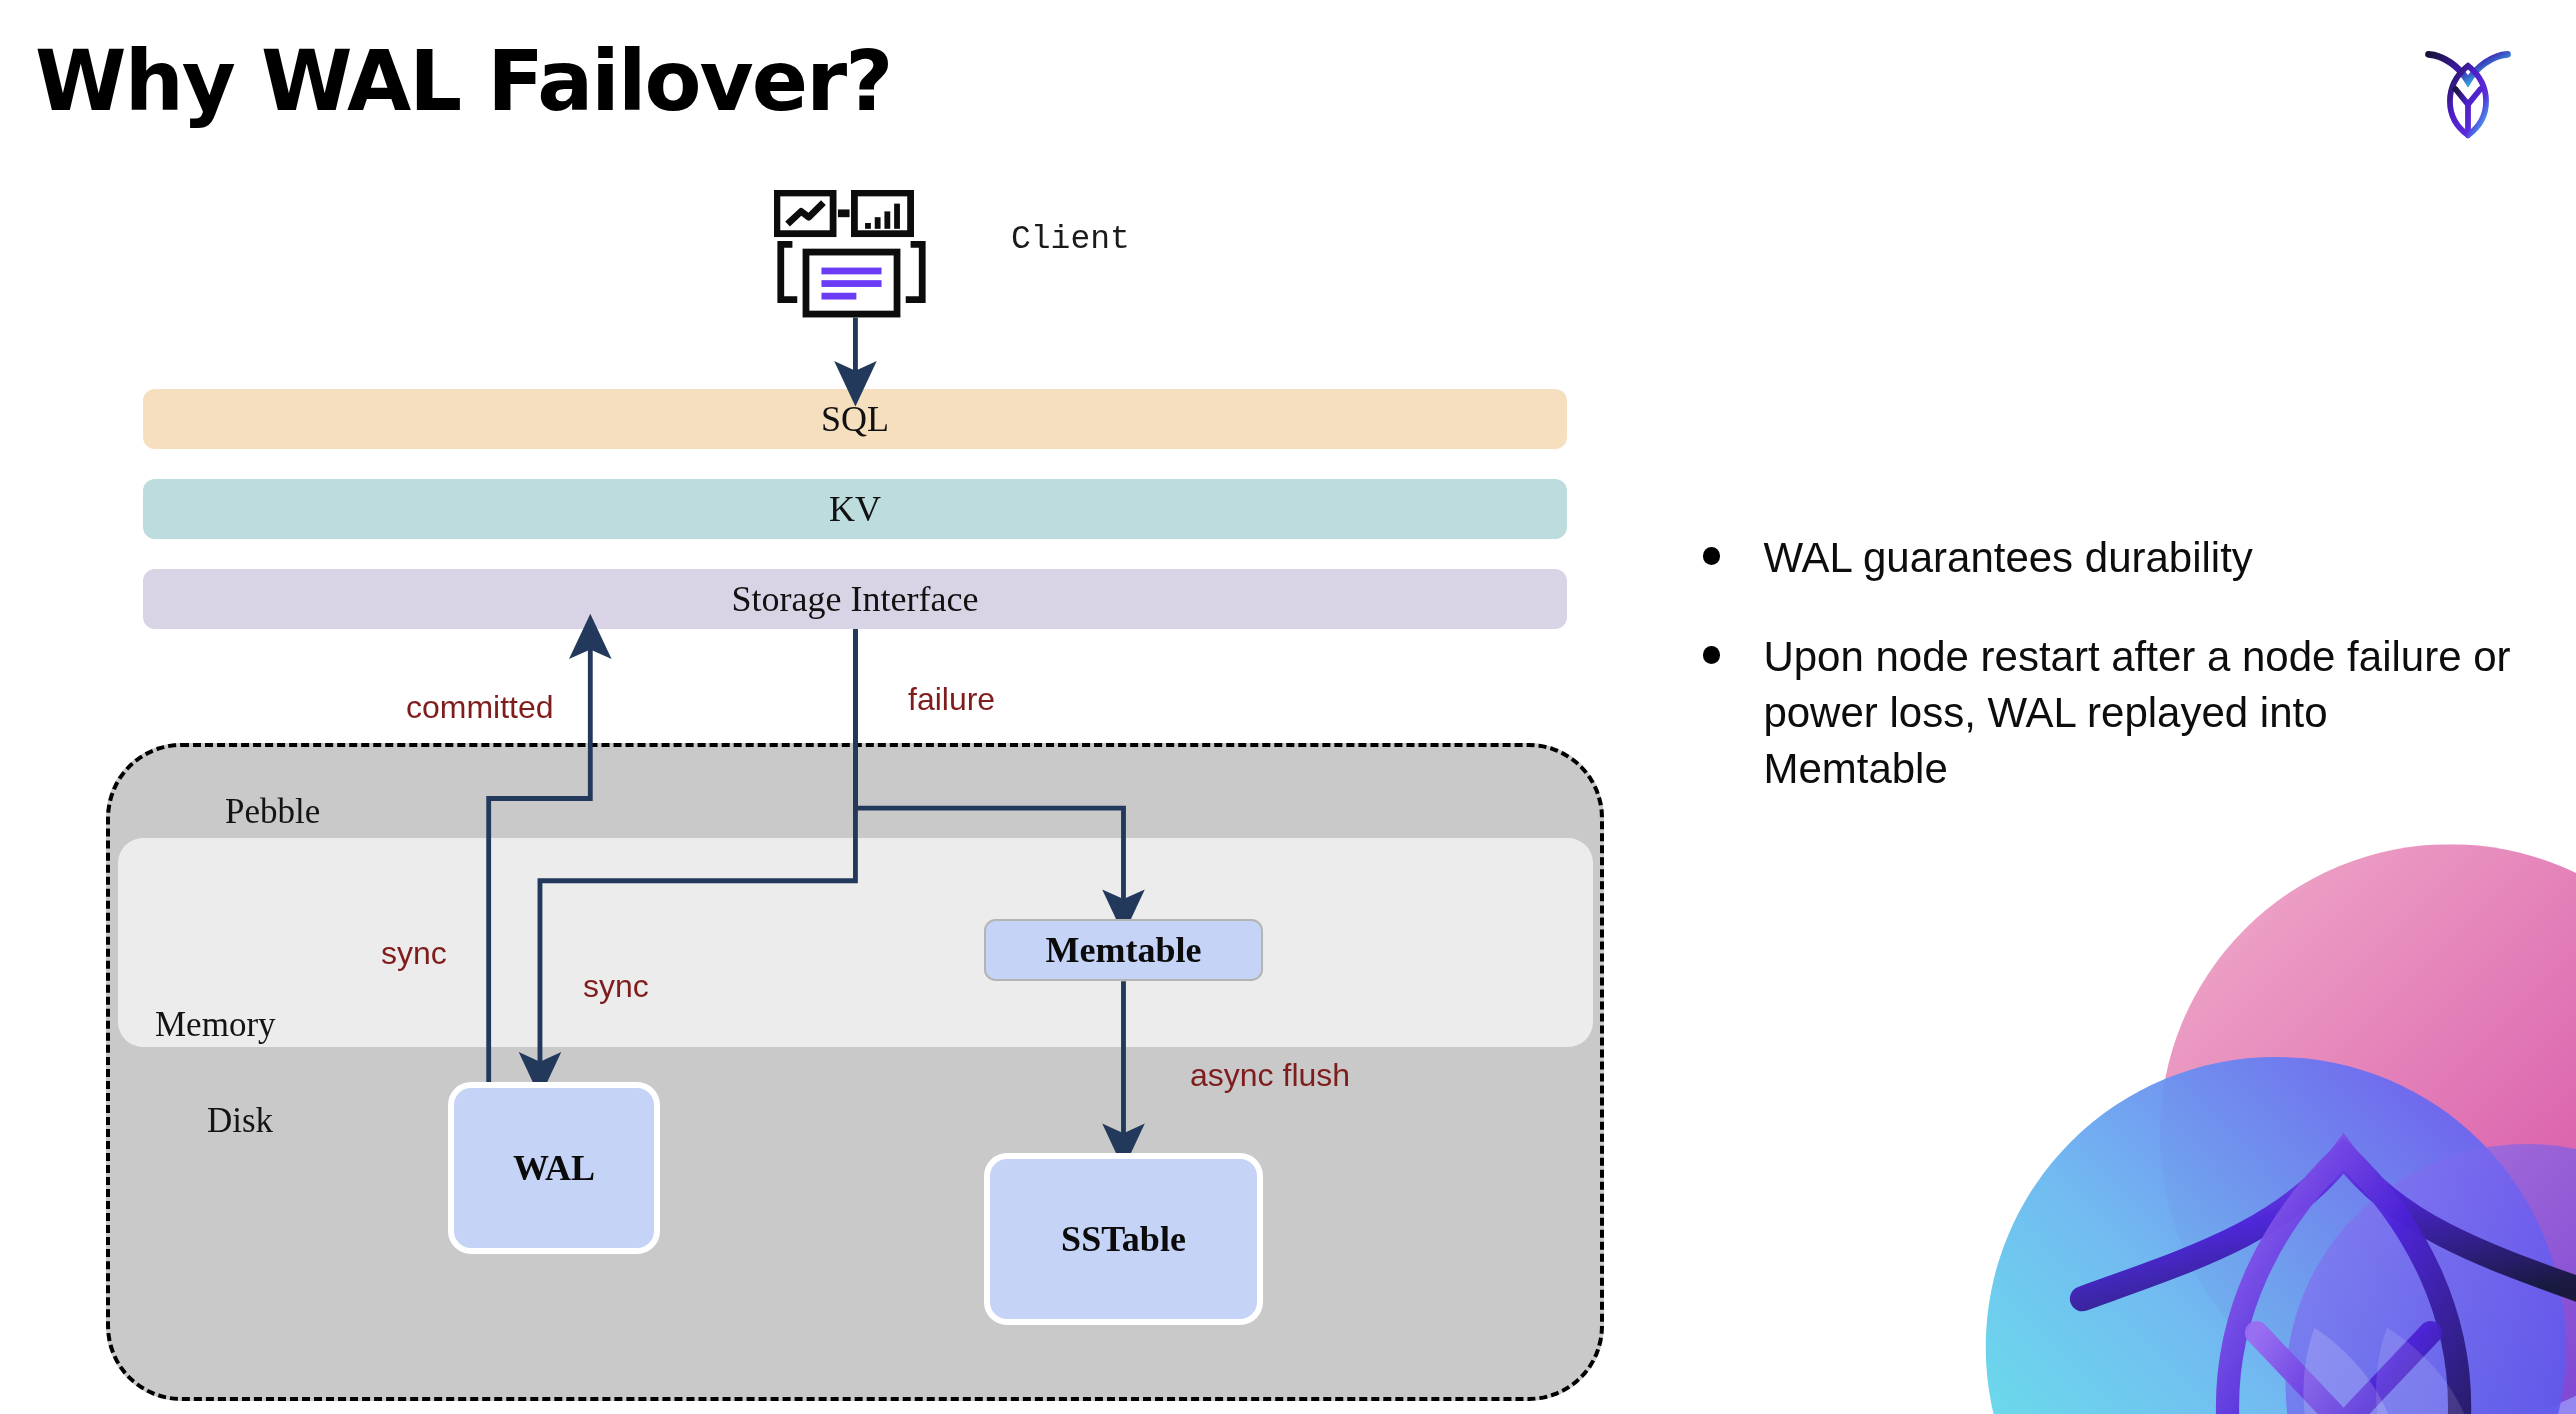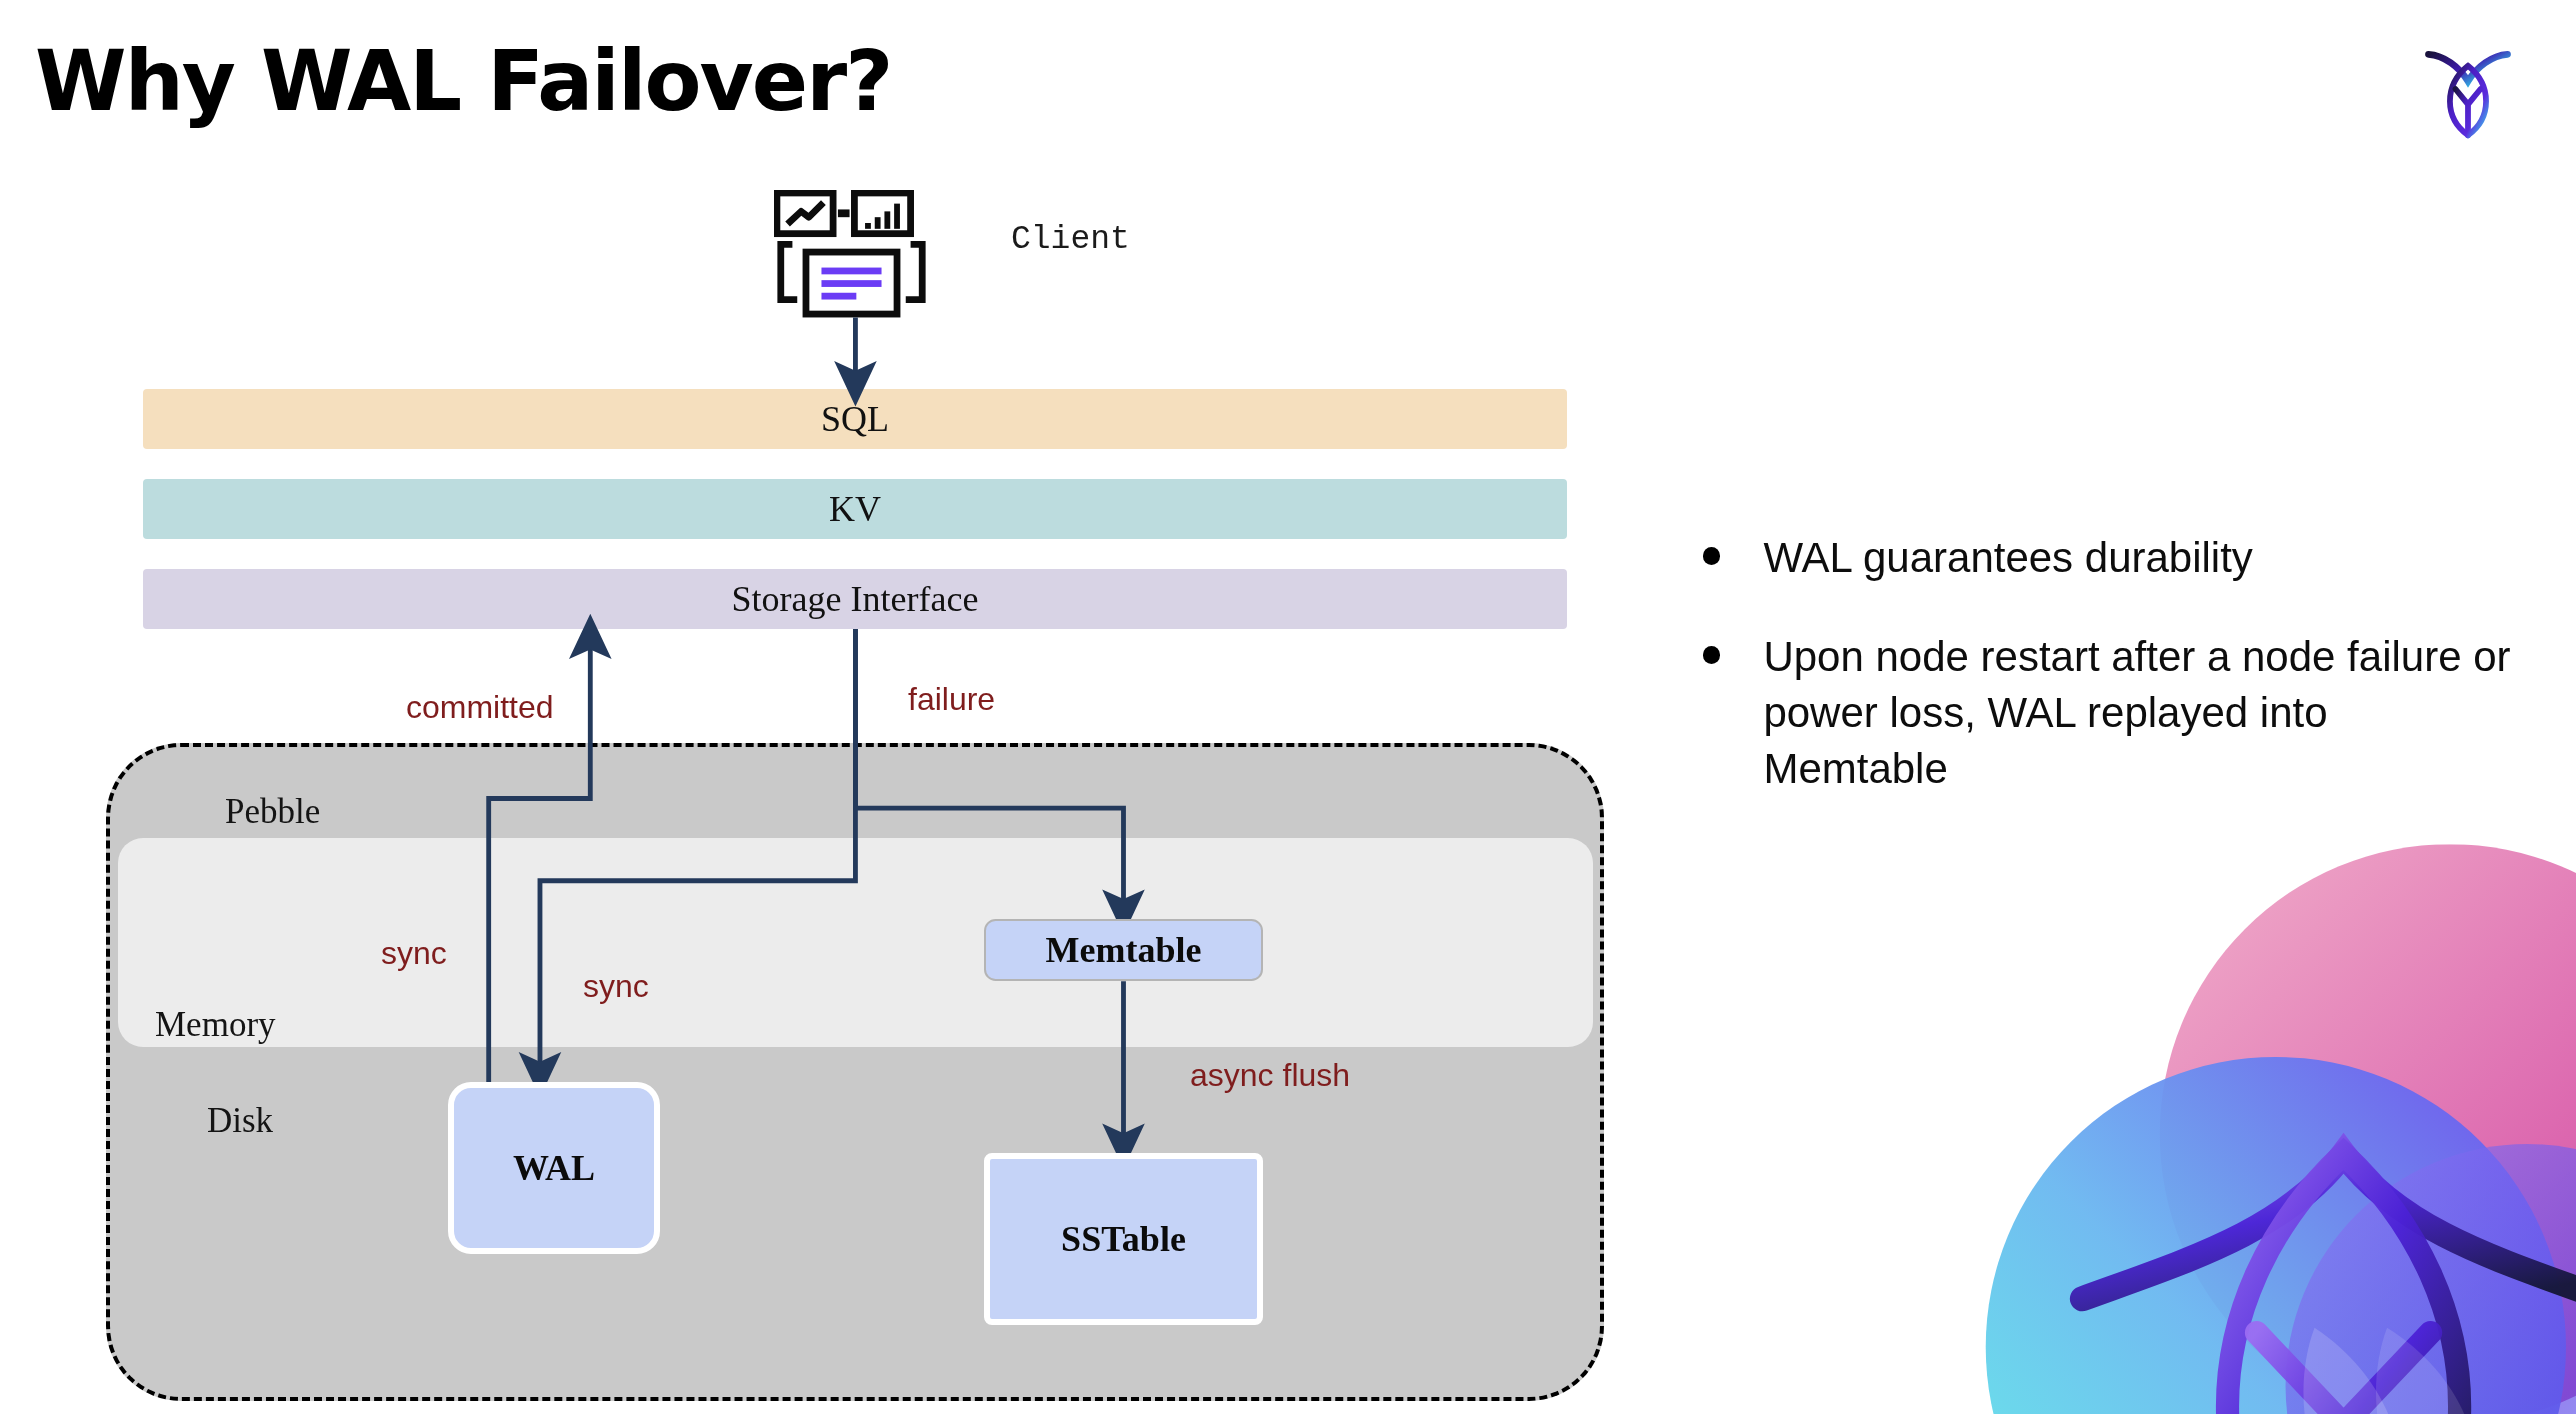--- a/index.html
+++ b/index.html
@@ -35,21 +35,21 @@
     position:absolute;left:1011px;top:221px;
     font-size:33px;color:#1b1b1b;
     font-family:Liberation Mono, monospace;
     white-space:nowrap;
   }
 
   
   .bar{
     position:absolute;
     left:143px;width:1424px;height:60px;
-    border-radius:4px;
+    border-radius:12px;
     display:flex;align-items:center;justify-content:center;
     font-family:"Liberation Serif", serif;
     font-size:36px;color:#111;
     white-space:nowrap;
   }
   .bar-sql{top:389px;}
   .bar-kv{top:479px;}
   .bar-storage{top:569px;}
 
   
@@ -98,21 +98,21 @@
     border-radius:11.6px;border:2.9px solid #b4b4b4;
     font-size:36px;
   }
   .node-wal{
     left:448px;top:1082px;width:212px;height:172px;
     border-radius:23px;border:6.8px solid #ffffff;
     font-size:36px;
   }
   .node-sstable{
     left:984px;top:1153px;width:279px;height:172px;
-    border-radius:8px;border:6.8px solid #ffffff;
+    border-radius:23px;border:6.8px solid #ffffff;
     font-size:36px;
   }
 
   
   .edge-label{
     position:absolute;
     font-family:"Liberation Sans", sans-serif;
     font-size:32px;color:#7f1d1d;
     white-space:nowrap;
   }

